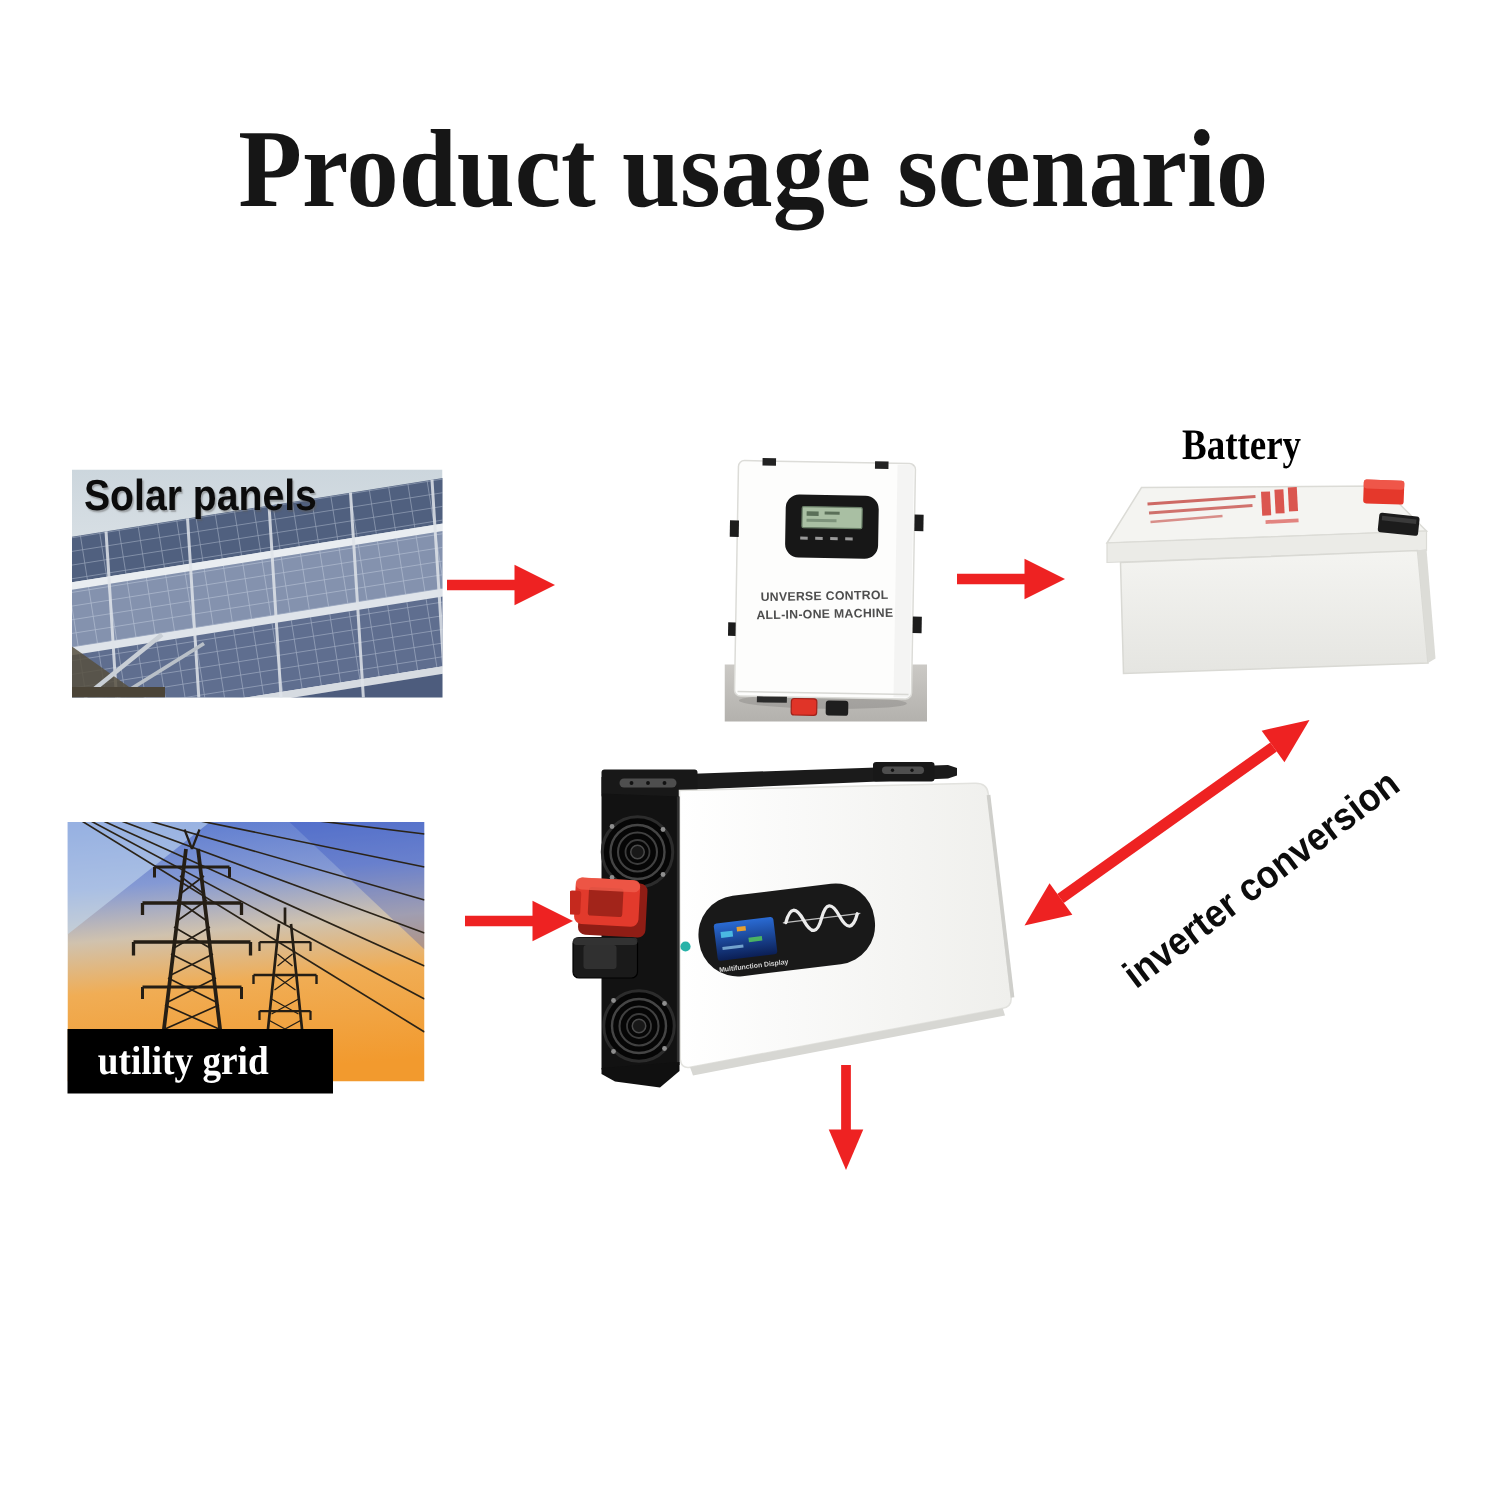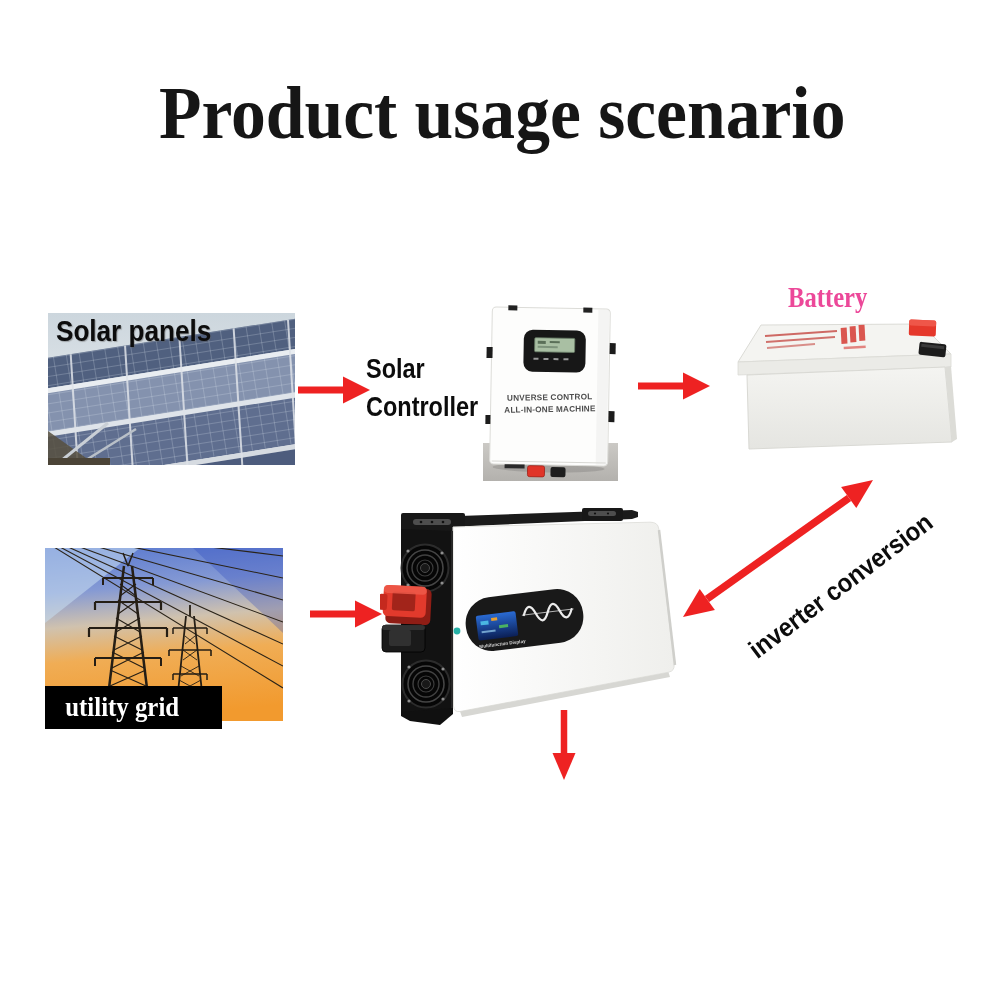--- a/index.html
+++ b/index.html
@@ -4,21 +4,21 @@
 <style>
   html,body{margin:0;padding:0;background:#fff;}
   .canvas{position:relative;width:1000px;height:1000px;background:#ffffff;overflow:hidden;
           font-family:"Liberation Sans",sans-serif;}
   .abs{position:absolute;}
   
   .title-wrap{top:76px;left:2px;width:1000px;text-align:center;}
   .title-inner{display:inline-block;font-family:"Liberation Serif",serif;font-weight:bold;
                font-size:74px;line-height:1.0;color:#161616;transform:scaleX(0.94);white-space:nowrap;}
   .sans-label{font-family:"Liberation Sans",sans-serif;font-weight:bold;color:#0c0c0c;white-space:nowrap;}
-  .serif-label{font-family:"Liberation Serif",serif;font-weight:bold;color:#ec4899;white-space:nowrap;}
+  .serif-label{font-family:"Liberation Serif",serif;font-weight:bold;color:#000000;white-space:nowrap;}
   .cx{display:inline-block;transform-origin:0 50%;}
   #solar-panels-label{top:2px;left:8px;font-size:29px;text-shadow:1px 1px 1px rgba(90,90,90,.45);}
   #solar-panels-label .cx{transform:scaleX(0.90);}
   #controller-label{left:366px;top:350px;font-size:27px;line-height:38px;}
   #controller-label .cx{transform:scaleX(0.87);}
   #battery-label{left:788px;top:281px;font-size:29px;}
   #battery-label .cx{transform:scaleX(0.85);}
   #inverter-label{left:588px;top:722px;font-size:38px;}
   #inverter-label .cx{transform:scaleX(0.84);}
   #conversion-label{left:712px;top:570px;width:260px;height:34px;text-align:center;
@@ -89,24 +89,20 @@
     <div class="abs sans-label" id="solar-panels-label">
       <span class="cx">Solar panels</span>
     </div>
   </div>
 
   <svg class="abs" id="arrow-solar" width="74" height="34">
     <line x1="2" y1="17" x2="50" y2="17" stroke="#ee2222" stroke-width="7"></line>
     <polygon points="74,17 47,3.5 47,30.5" fill="#ee2222"></polygon>
   </svg>
 
-  <div class="abs sans-label" id="controller-label">
-    <div><span class="cx">Solar</span></div>
-    <div><span class="cx">Controller</span></div>
-  </div>
 
   <svg class="abs" id="controller-device" width="135" height="190" viewBox="0 0 135 190">
     <defs>
       <linearGradient id="sc-bench" x1="0" y1="0" x2="0" y2="1">
         <stop offset="0" stop-color="#cbc9c5"></stop>
           <stop offset="1" stop-color="#b3b1ad"></stop>
       </linearGradient>
     </defs>
     <rect x="0" y="147" width="135" height="38" fill="url(#sc-bench)"></rect>
     <g transform="rotate(1 67 90)">

